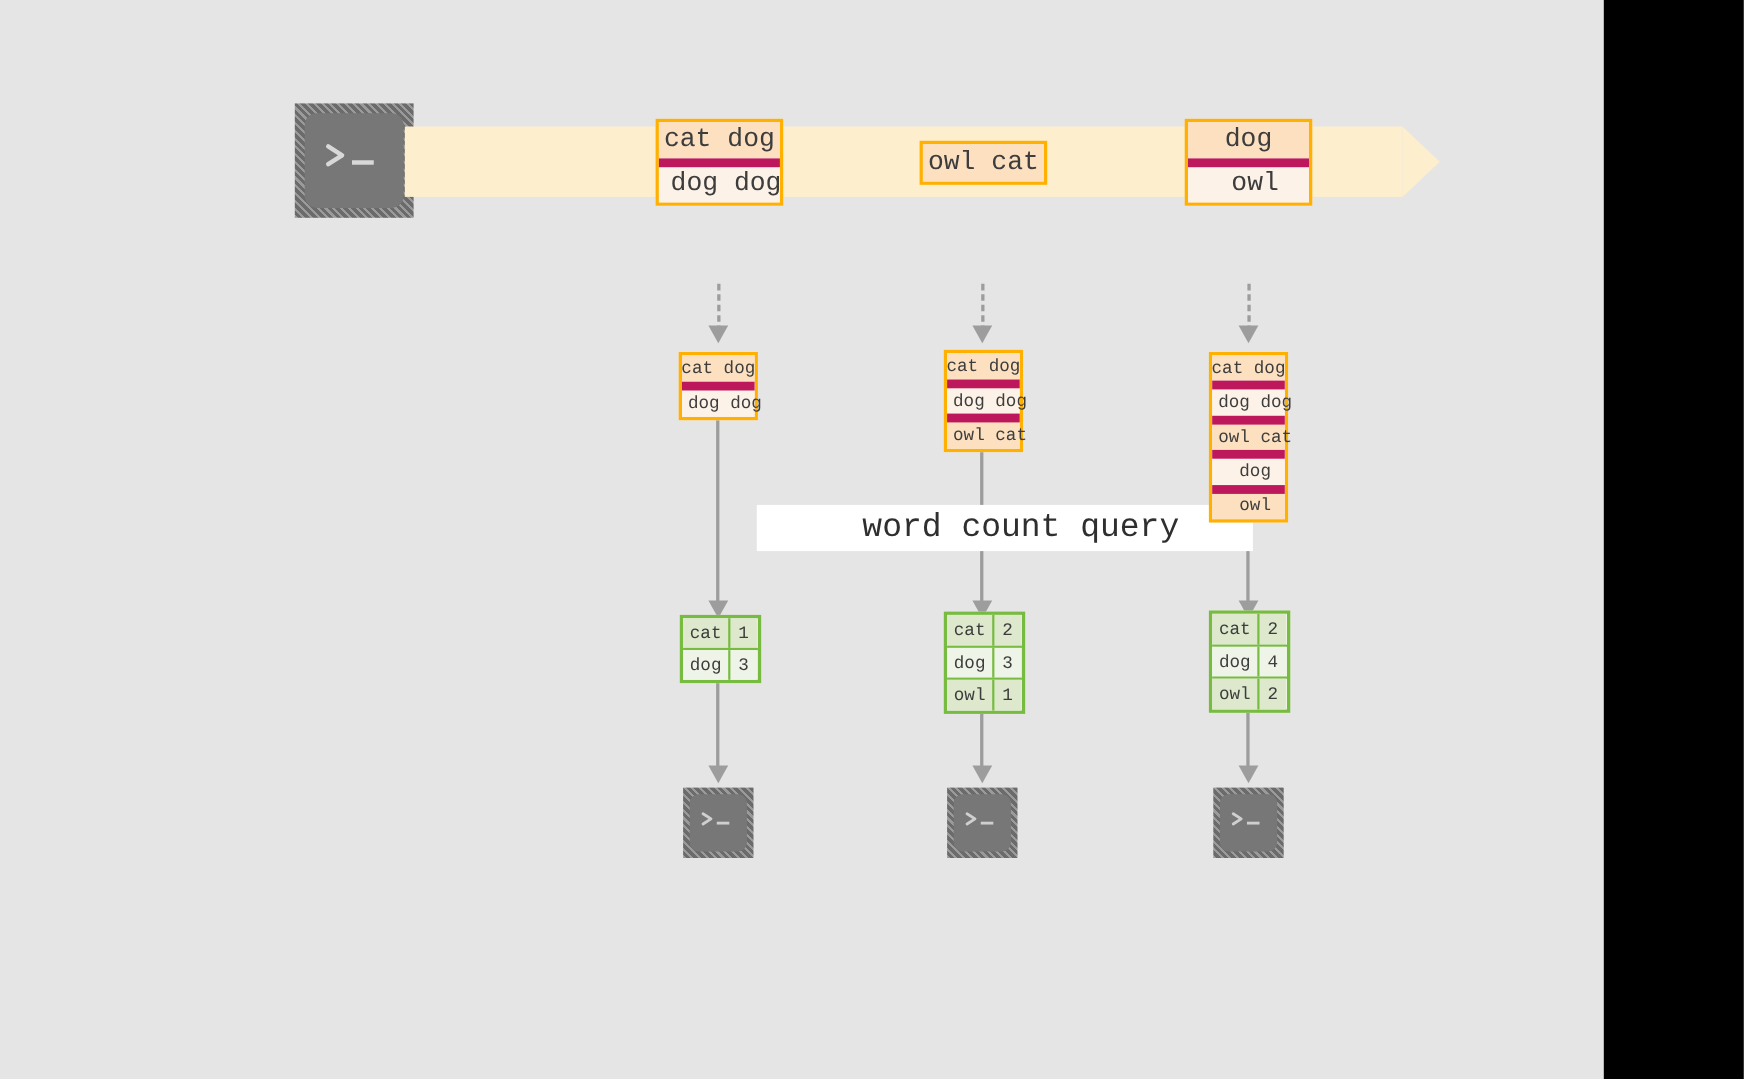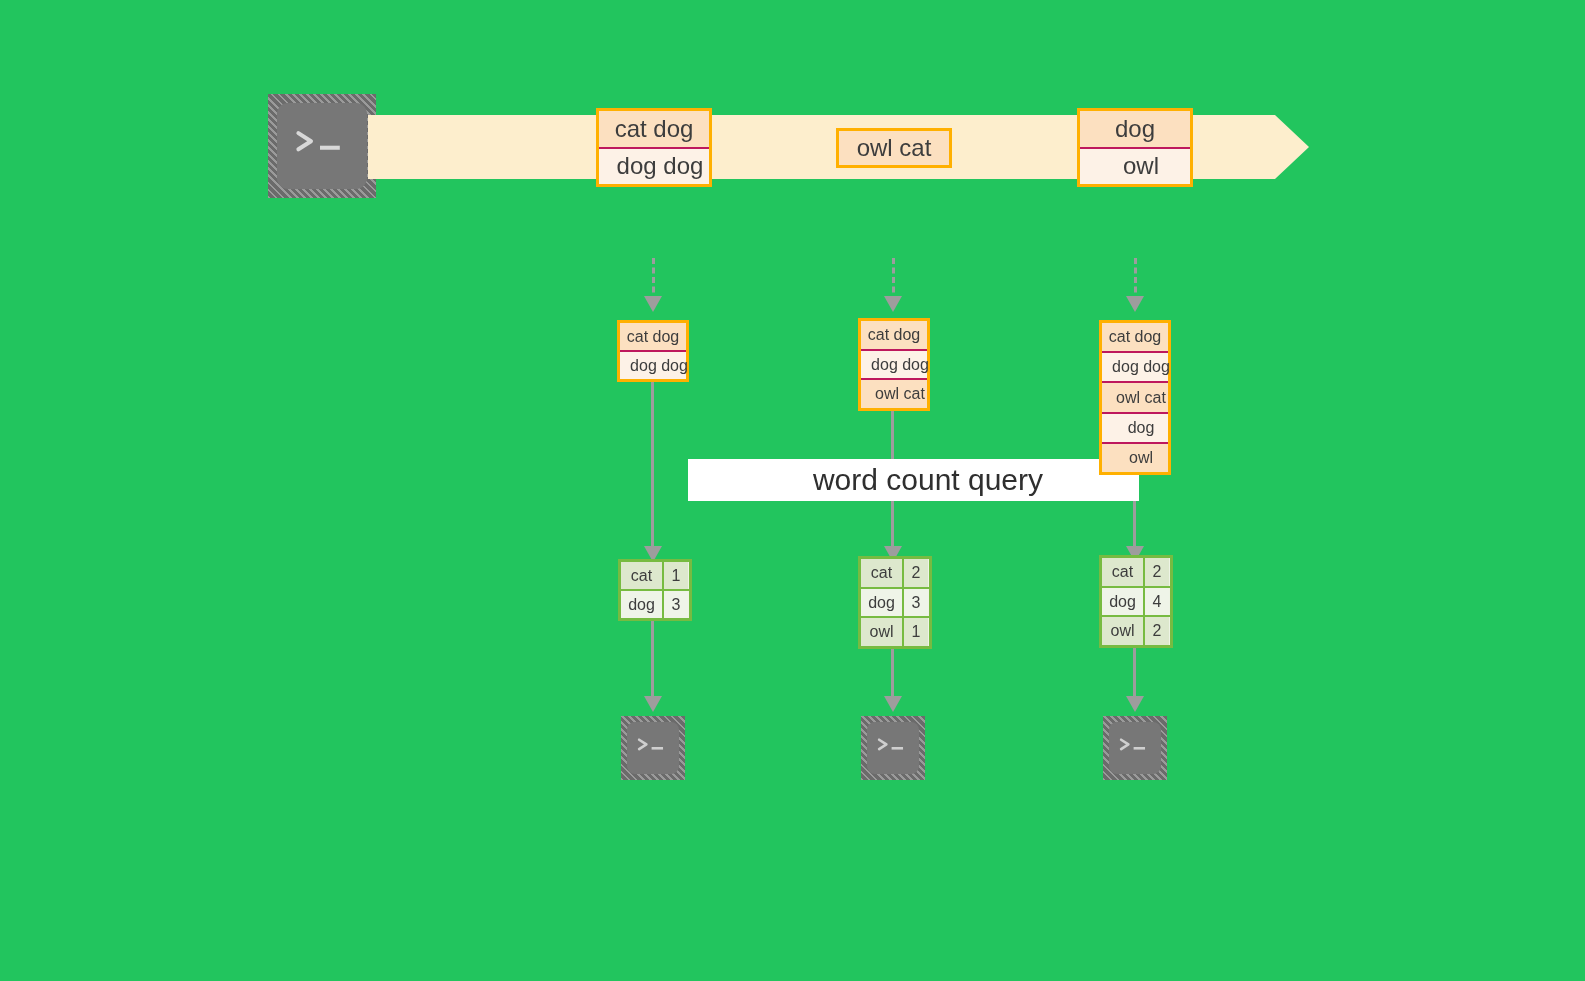--- a/index.html
+++ b/index.html
@@ -2,25 +2,25 @@
 <html><head>
 <meta charset="utf-8">
 <style>
   html, body {
     margin: 0;
     padding: 0;
     background: #000000;
   }
   #stage {
     position: relative;
-    width: 1585px;
+    width: 1458px;
     height: 981px;
-    background: #22c55e;
+    background: #e5e5e5;
     overflow: hidden;
-    font-family: Liberation Sans, sans-serif;
+    font-family: Liberation Mono, monospace;
   }
 
   
   .term {
     position: absolute;
     box-sizing: border-box;
     background:
       repeating-linear-gradient(45deg,
         #9a9a9a 0px, #9a9a9a 2px,
         #6b6b6b 2px, #6b6b6b 5px);
@@ -72,21 +72,21 @@
     flex: 1 1 auto;
     display: flex;
     align-items: center;
     justify-content: center;
     color: #3d3d3d;
     box-sizing: border-box;
     white-space: nowrap;
   }
   .rec .cell.dark  { background: #fce0c0; }
   .rec .cell.light { background: #fdf2e7; }
-  .rec .cell + .cell { border-top: 2px solid #be185d; padding-left: 12px; }
+  .rec .cell + .cell { border-top: 8px solid #be185d; padding-left: 12px; }
 
   .rec.big  { font-size: 24px; }
   .rec.mid  { font-size: 16px; }
   .rec.solo { font-size: 24px; }
 
   
   .tbl {
     position: absolute;
     box-sizing: border-box;
     border: 3px solid #77bb41;

